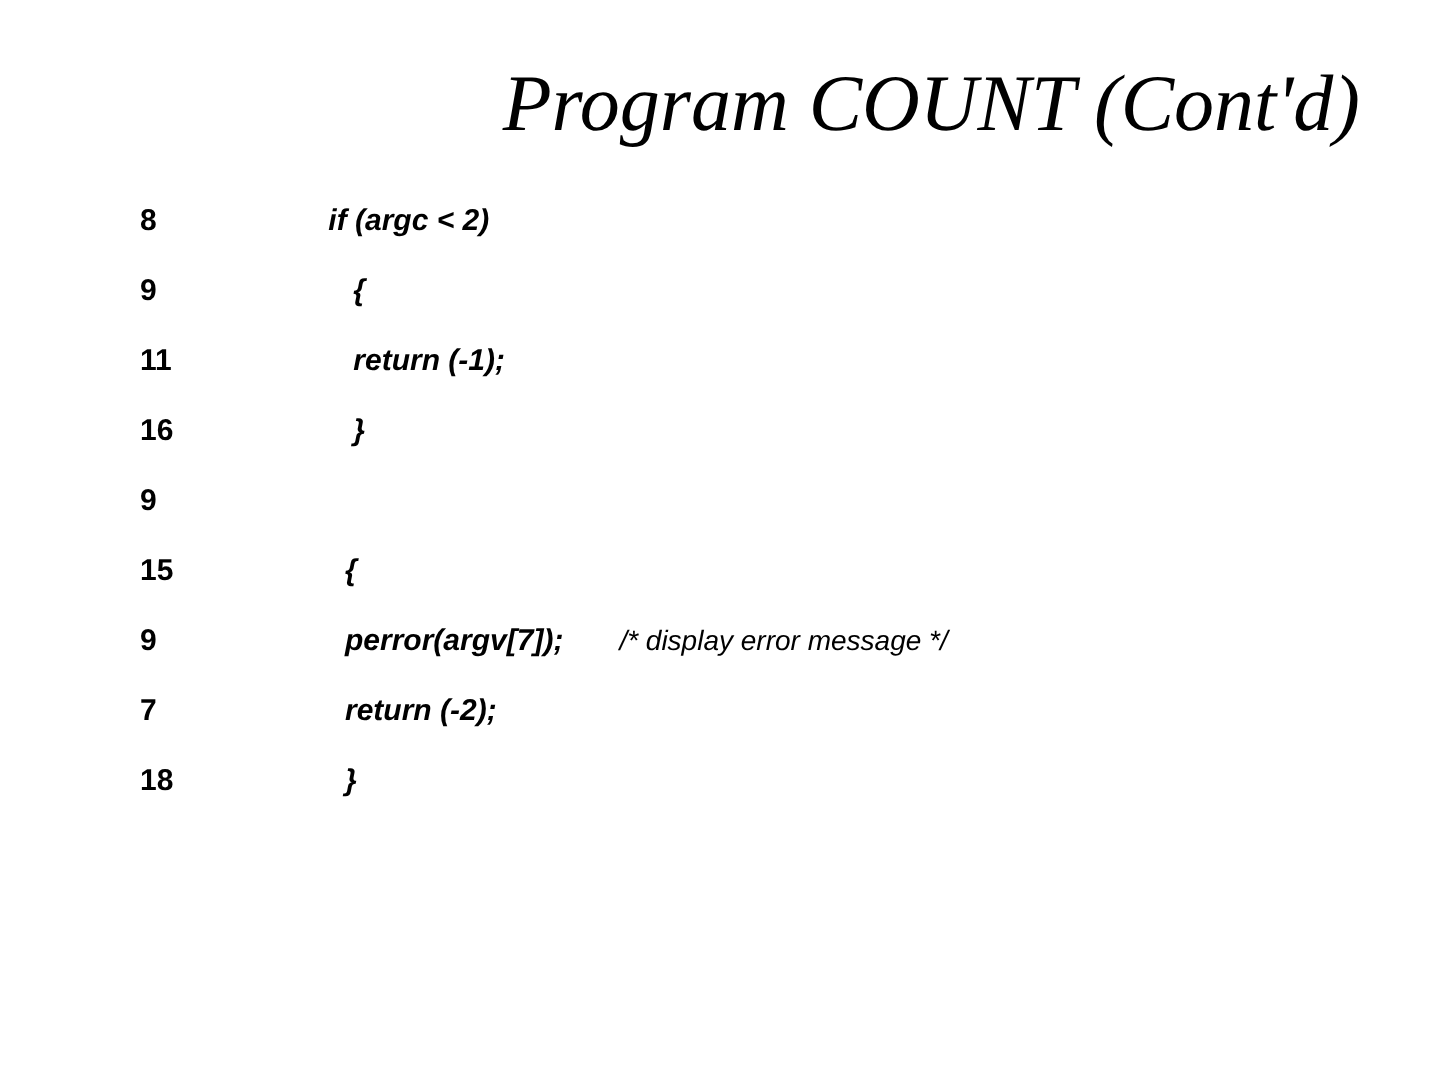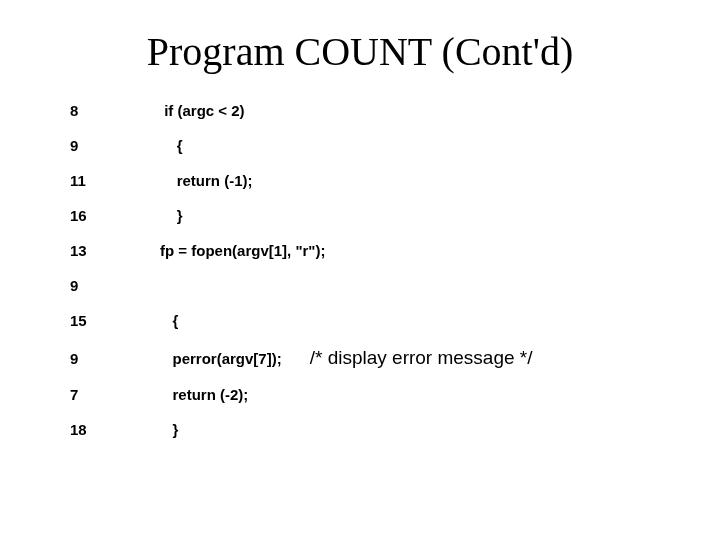--- a/index.html
+++ b/index.html
@@ -10,23 +10,24 @@
     font-family: Verdana, Geneva, sans-serif;
     overflow: hidden;
   }
   .slide {
     width: 100%;
     height: 100%;
     padding: 28px 40px 20px 40px;
   }
   .title {
     font-family: "Times New Roman", Times, serif;
+    font-style: italic;
     font-size: 40px;
     font-weight: normal;
-    text-align: center;
+    text-align: right;
     color: #000;
     margin-bottom: 28px;
   }
   .code-block {
     padding-left: 30px;
   }
   .code-line {
     display: flex;
     align-items: baseline;
     font-size: 15px;
@@ -36,25 +37,26 @@
     margin-bottom: 20px;
     white-space: pre;
   }
   .lineno {
     display: inline-block;
     width: 90px;
     flex-shrink: 0;
   }
   .code {
     flex: 1;
+    font-style: italic;
   }
   .comment {
     margin-left: 28px;
     font-weight: normal;
-    font-size: 19px;
+    font-size: 14px;
   }
 </style>
 </head>
 <body>
 
 <div class="slide">
   <h1 class="title">Program COUNT (Cont'd)</h1>
   <div class="code-block">
 
     <div class="code-line">
@@ -71,24 +73,20 @@
     <div class="code-line">
       <span class="lineno">11</span>
       <span class="code">    return (-1);</span>
     </div>
 
     <div class="code-line">
       <span class="lineno">16</span>
       <span class="code">    }</span>
     </div>
 
-    <div class="code-line">
-      <span class="lineno">13</span>
-      <span class="code">fp = fopen(argv[1], "r");</span>
-    </div>
 
     <div class="code-line">
       <span class="lineno">9</span>
     </div>
 
     <div class="code-line">
       <span class="lineno">15</span>
       <span class="code">   {</span>
     </div>
 

